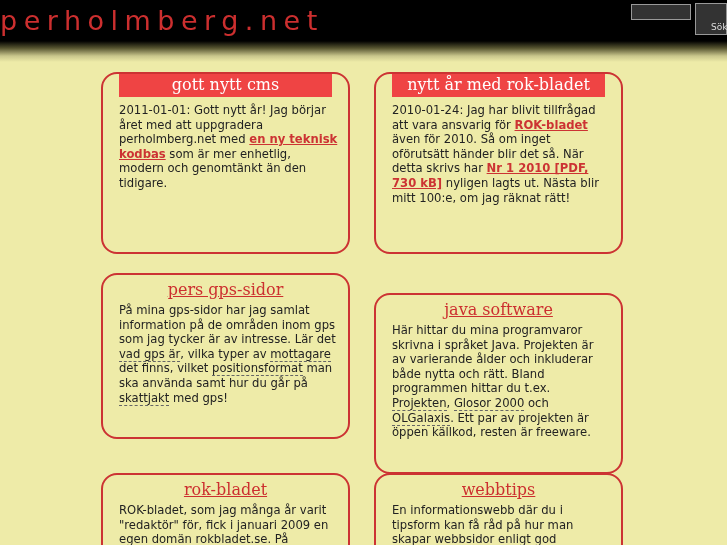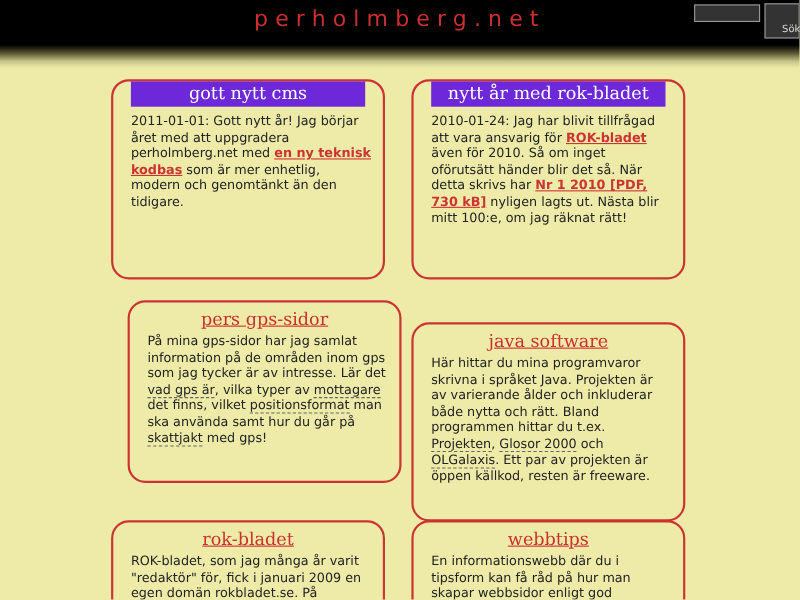--- a/index.html
+++ b/index.html
@@ -1,22 +1,22 @@
 <!DOCTYPE html>
 <html><head>
 <meta charset="utf-8">
 <style>
   html,body{margin:0;padding:0;}
   body{width:727px;height:545px;overflow:hidden;background:#eeeba8;font-family:"DejaVu Sans",sans-serif;position:relative;}
   .header{position:absolute;left:0;top:0;width:727px;height:62px;background:linear-gradient(to bottom,#000 0px,#000 41px,#55532f 48px,#c9c68c 56px,#eeeba8 62px);}
-  .site-title{position:absolute;left:0;top:5px;width:727px;text-align:center;color:#cc2f2f;font-family:"DejaVu Sans",sans-serif;font-size:20px;letter-spacing:6.5px;font-weight:normal;}
+  .site-title{position:absolute;left:0;top:5px;width:727px;text-align:left;color:#cc2f2f;font-family:"DejaVu Sans",sans-serif;font-size:27px;letter-spacing:6.5px;font-weight:normal;}
   .search-input{position:absolute;left:631px;top:4px;width:58px;height:14px;background:#333;border:1px solid #999;padding:0;}
   .search-btn{position:absolute;left:695px;top:3px;width:30px;height:18px;background:#333;border:1px solid #999;color:#ddd;font-size:9px;font-family:"DejaVu Sans",sans-serif;padding:15px;text-align:center;line-height:16px;}
   .box{position:absolute;width:249px;border:2px solid #cc3333;border-radius:16px;background:#eeeba8;box-sizing:border-box;}
-  .box .title-bar{margin:0 16px 0 16px;background:#6d28d9;color:#fff;text-align:center;font-family:"DejaVu Serif",serif;font-size:16px;height:23px;line-height:22px;}
+  .box .title-bar{margin:0 16px 0 16px;background:#ef4444;color:#fff;text-align:center;font-family:"DejaVu Serif",serif;font-size:16px;height:23px;line-height:22px;}
   .box .title-link{display:block;text-align:center;color:#cc2f2f;font-family:"DejaVu Serif",serif;font-size:16px;text-decoration:underline;margin-top:6px;line-height:18px;}
   .box .body{font-size:11.6px;line-height:14.6px;color:#222;padding:6px 10px 0 16px;}
   .box .body a.strong{color:#cc3333;font-weight:bold;text-decoration:underline;}
   .box .body .dotted{border-bottom:1px dashed #666;}
 </style>
 </head>
 <body>
 
 <div class="header">
   <div class="site-title">perholmberg.net</div>
@@ -31,21 +31,21 @@
   </div>
 </div>
 
 <div class="box" style="left:374px;top:72px;height:182px;">
   <div class="title-bar">nytt år med rok-bladet</div>
   <div class="body">
     <span>2010-01-24: Jag har blivit tillfrågad att vara ansvarig för </span><a class="strong">ROK-bladet</a><span> även för 2010. Så om inget oförutsätt händer blir det så. När detta skrivs har </span><a class="strong">Nr 1 2010 [PDF, 730 kB]</a><span> nyligen lagts ut. Nästa blir mitt 100:e, om jag räknat rätt!</span>
   </div>
 </div>
 
-<div class="box" style="left:116px;top:273px;height:166px;">
+<div class="box" style="left:101px;top:273px;height:166px;">
   <a class="title-link">pers gps-sidor</a>
   <div class="body" style="padding-top:4px;">
     <span>På mina gps-sidor har jag samlat information på de områden inom gps som jag tycker är av intresse. Lär det </span><span class="dotted">vad gps är</span><span>, vilka typer av </span><span class="dotted">mottagare</span><span> det finns, vilket </span><span class="dotted">positionsformat</span><span> man ska använda samt hur du går på </span><span class="dotted">skattjakt</span><span> med gps!</span>
   </div>
 </div>
 
 <div class="box" style="left:374px;top:273px;height:181px;margin-top:20px;">
   <a class="title-link">java software</a>
   <div class="body" style="padding-top:4px;">
     <span>Här hittar du mina programvaror skrivna i språket Java. Projekten är av varierande ålder och inkluderar både nytta och rätt. Bland programmen hittar du t.ex. </span><span class="dotted">Projekten</span><span>, </span><span class="dotted">Glosor 2000</span><span> och </span><span class="dotted">OLGalaxis</span><span>. Ett par av projekten är öppen källkod, resten är freeware.</span>

